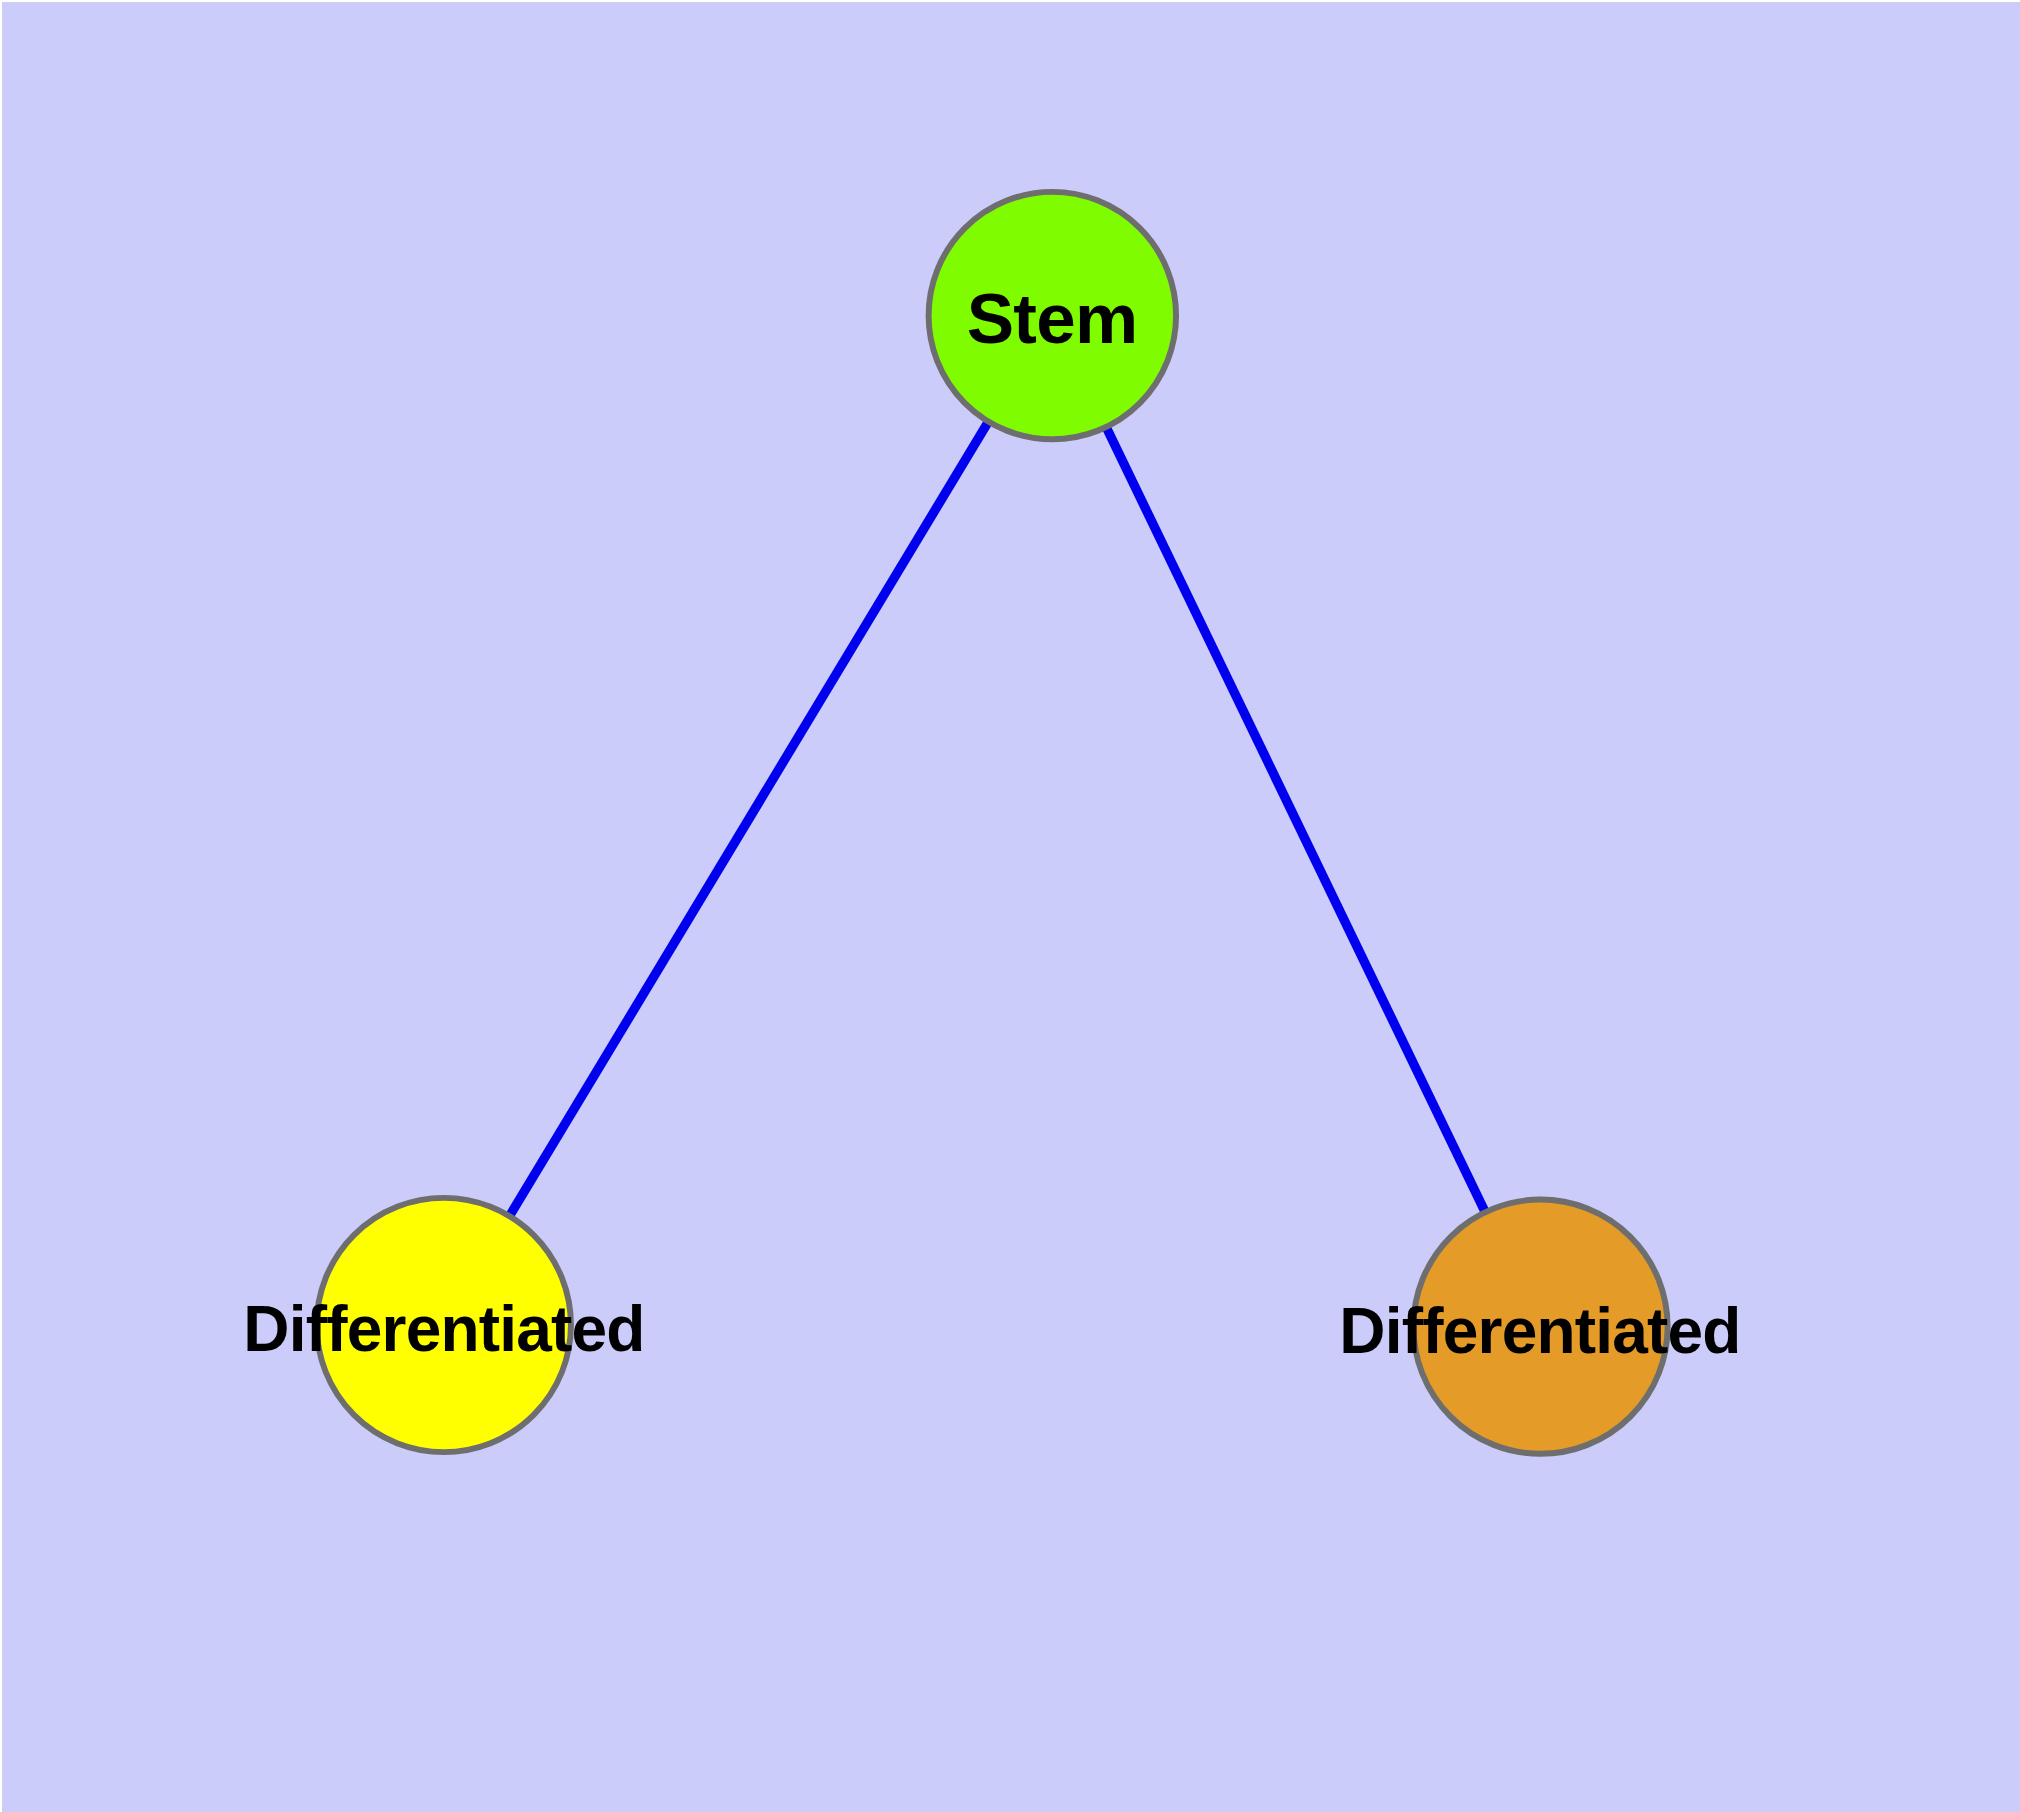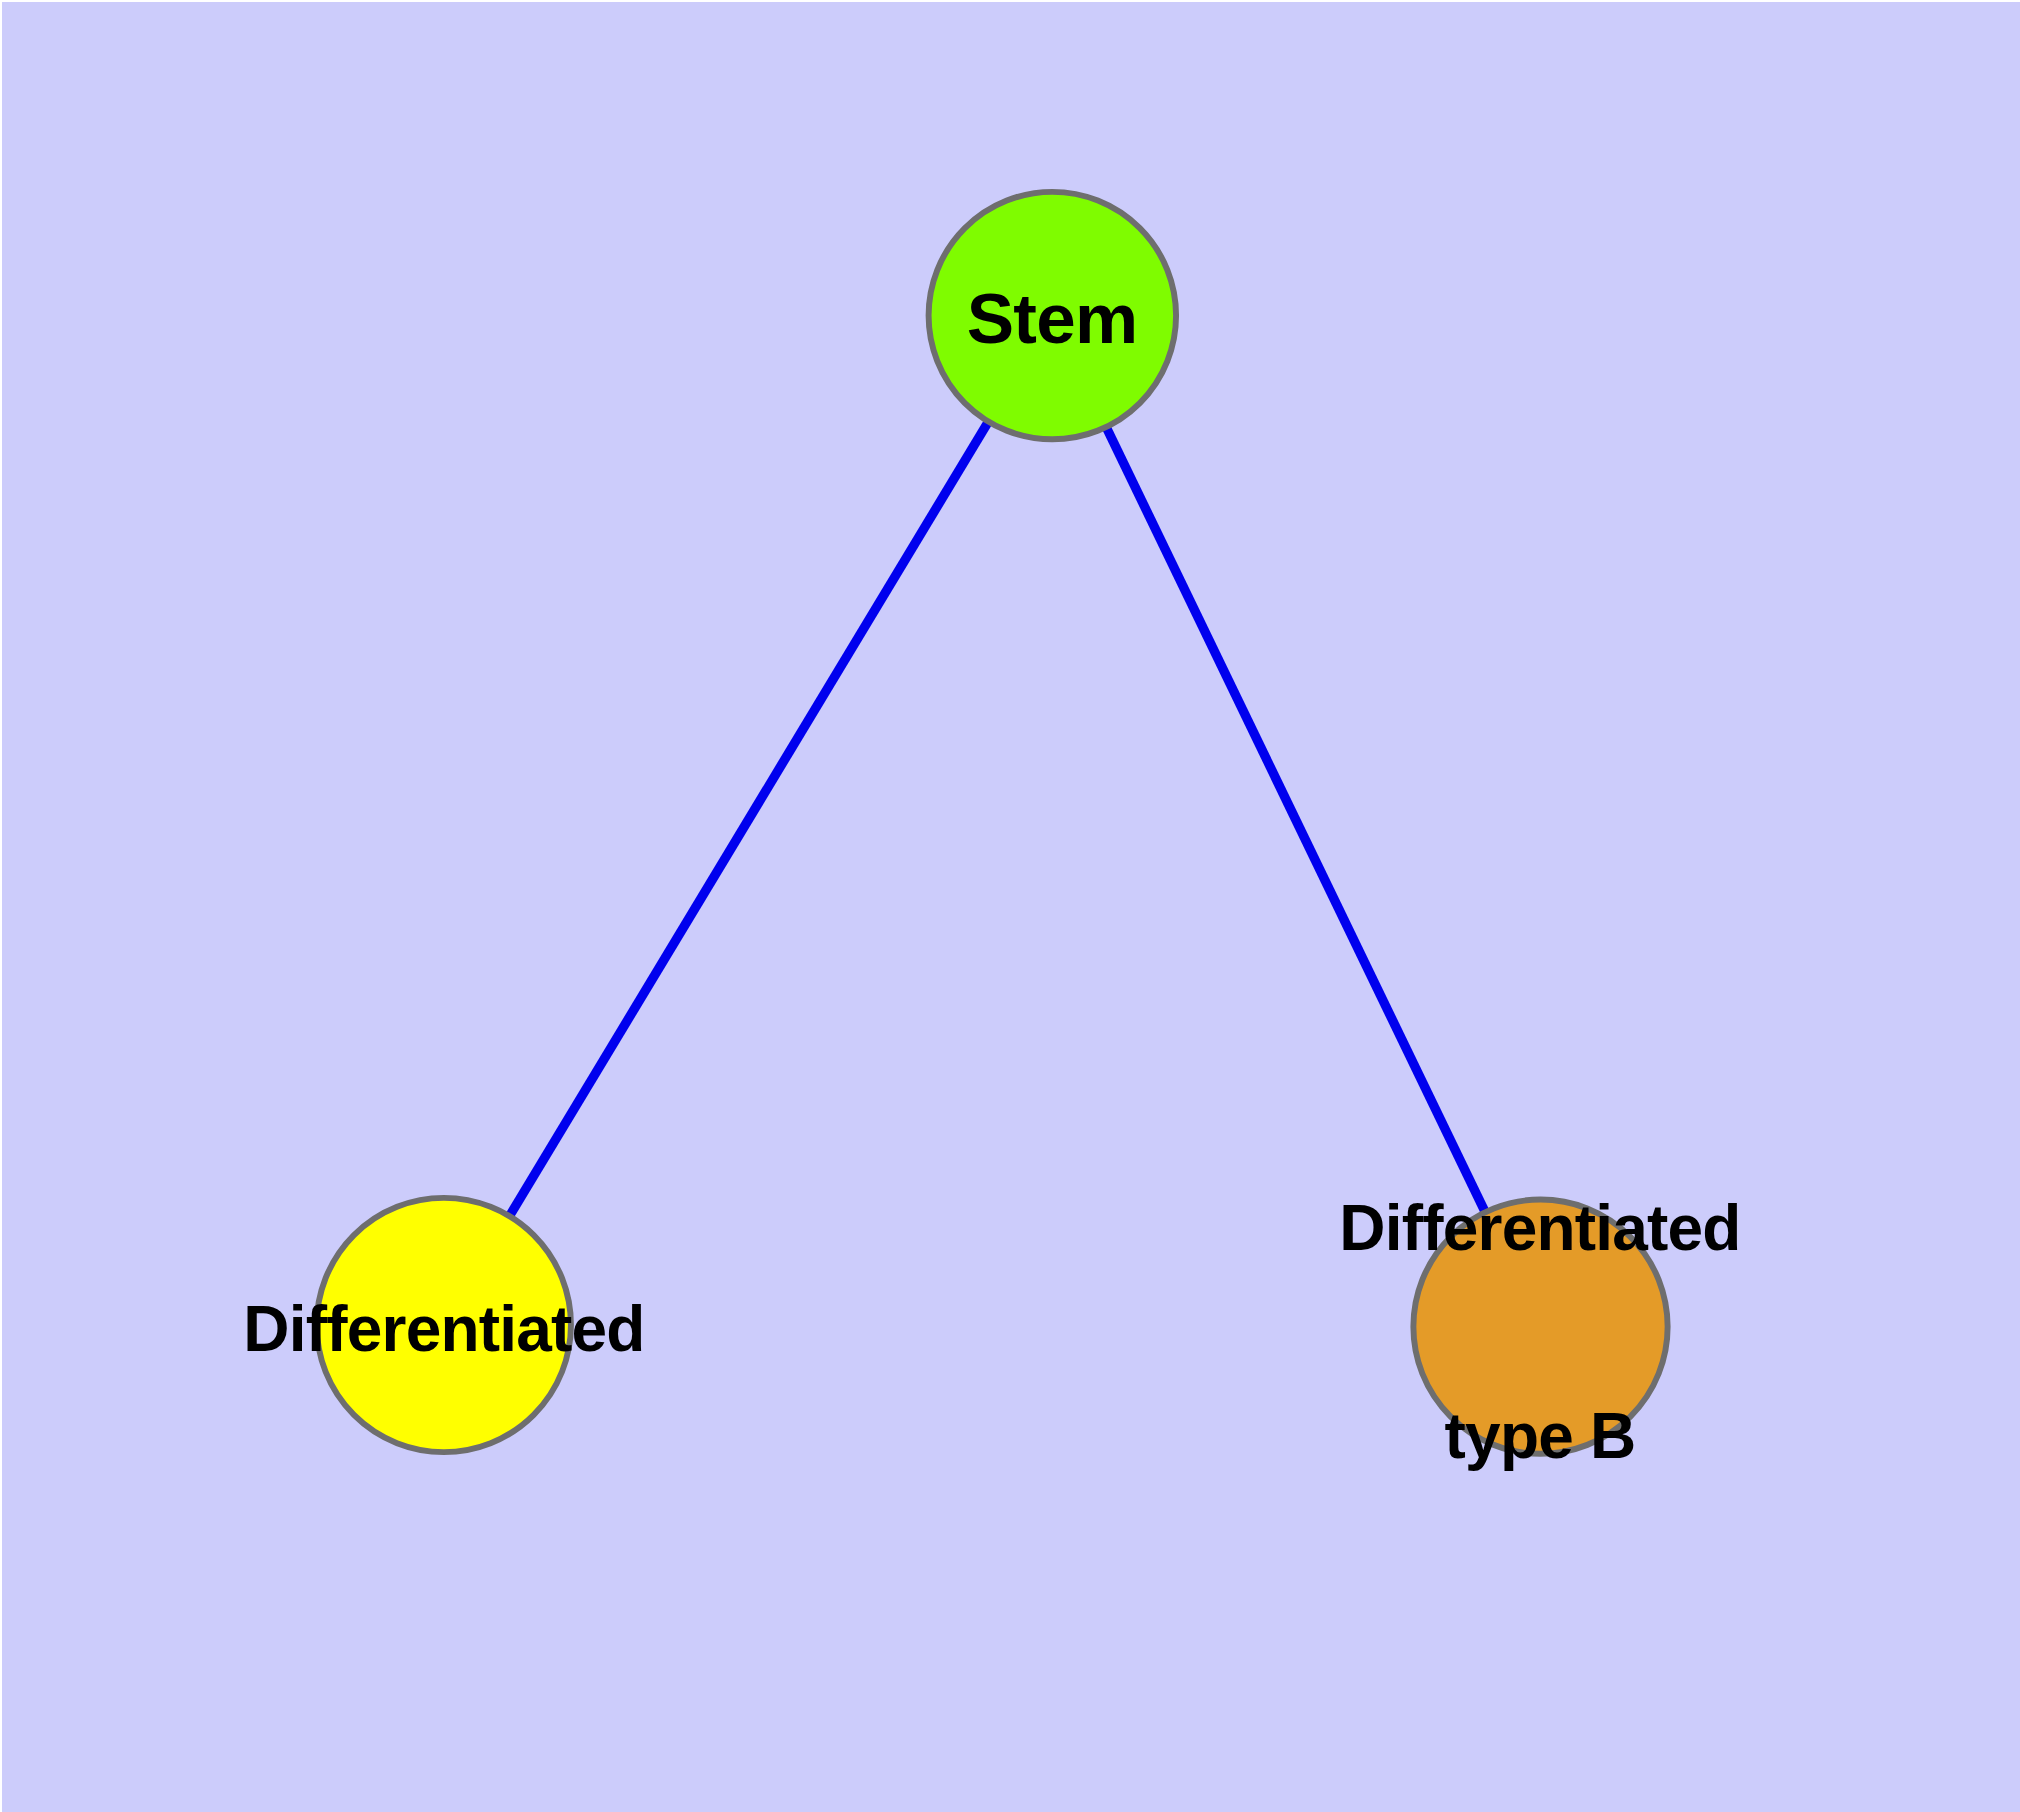--- a/index.html
+++ b/index.html
@@ -71,17 +71,16 @@
   </svg>
 
   <div id="label-stem" class="node-label big" style="left: 1050px; top: 317px; color: rgb(0, 0, 0);">Stem</div>
 
   <div id="label-diff-a" class="node-label small" style="left: 442px; top: 1328px; color: rgb(0, 0, 0);">
     <div>Differentiated</div>
   </div>
 
   <div id="label-diff-b" class="node-label small" style="left: 1538px; top: 1330px; color: rgb(0, 0, 0);">
     <div>Differentiated</div>
-    <div>type B</div>
   </div>
 
 </div>
 
 
 </body></html>

